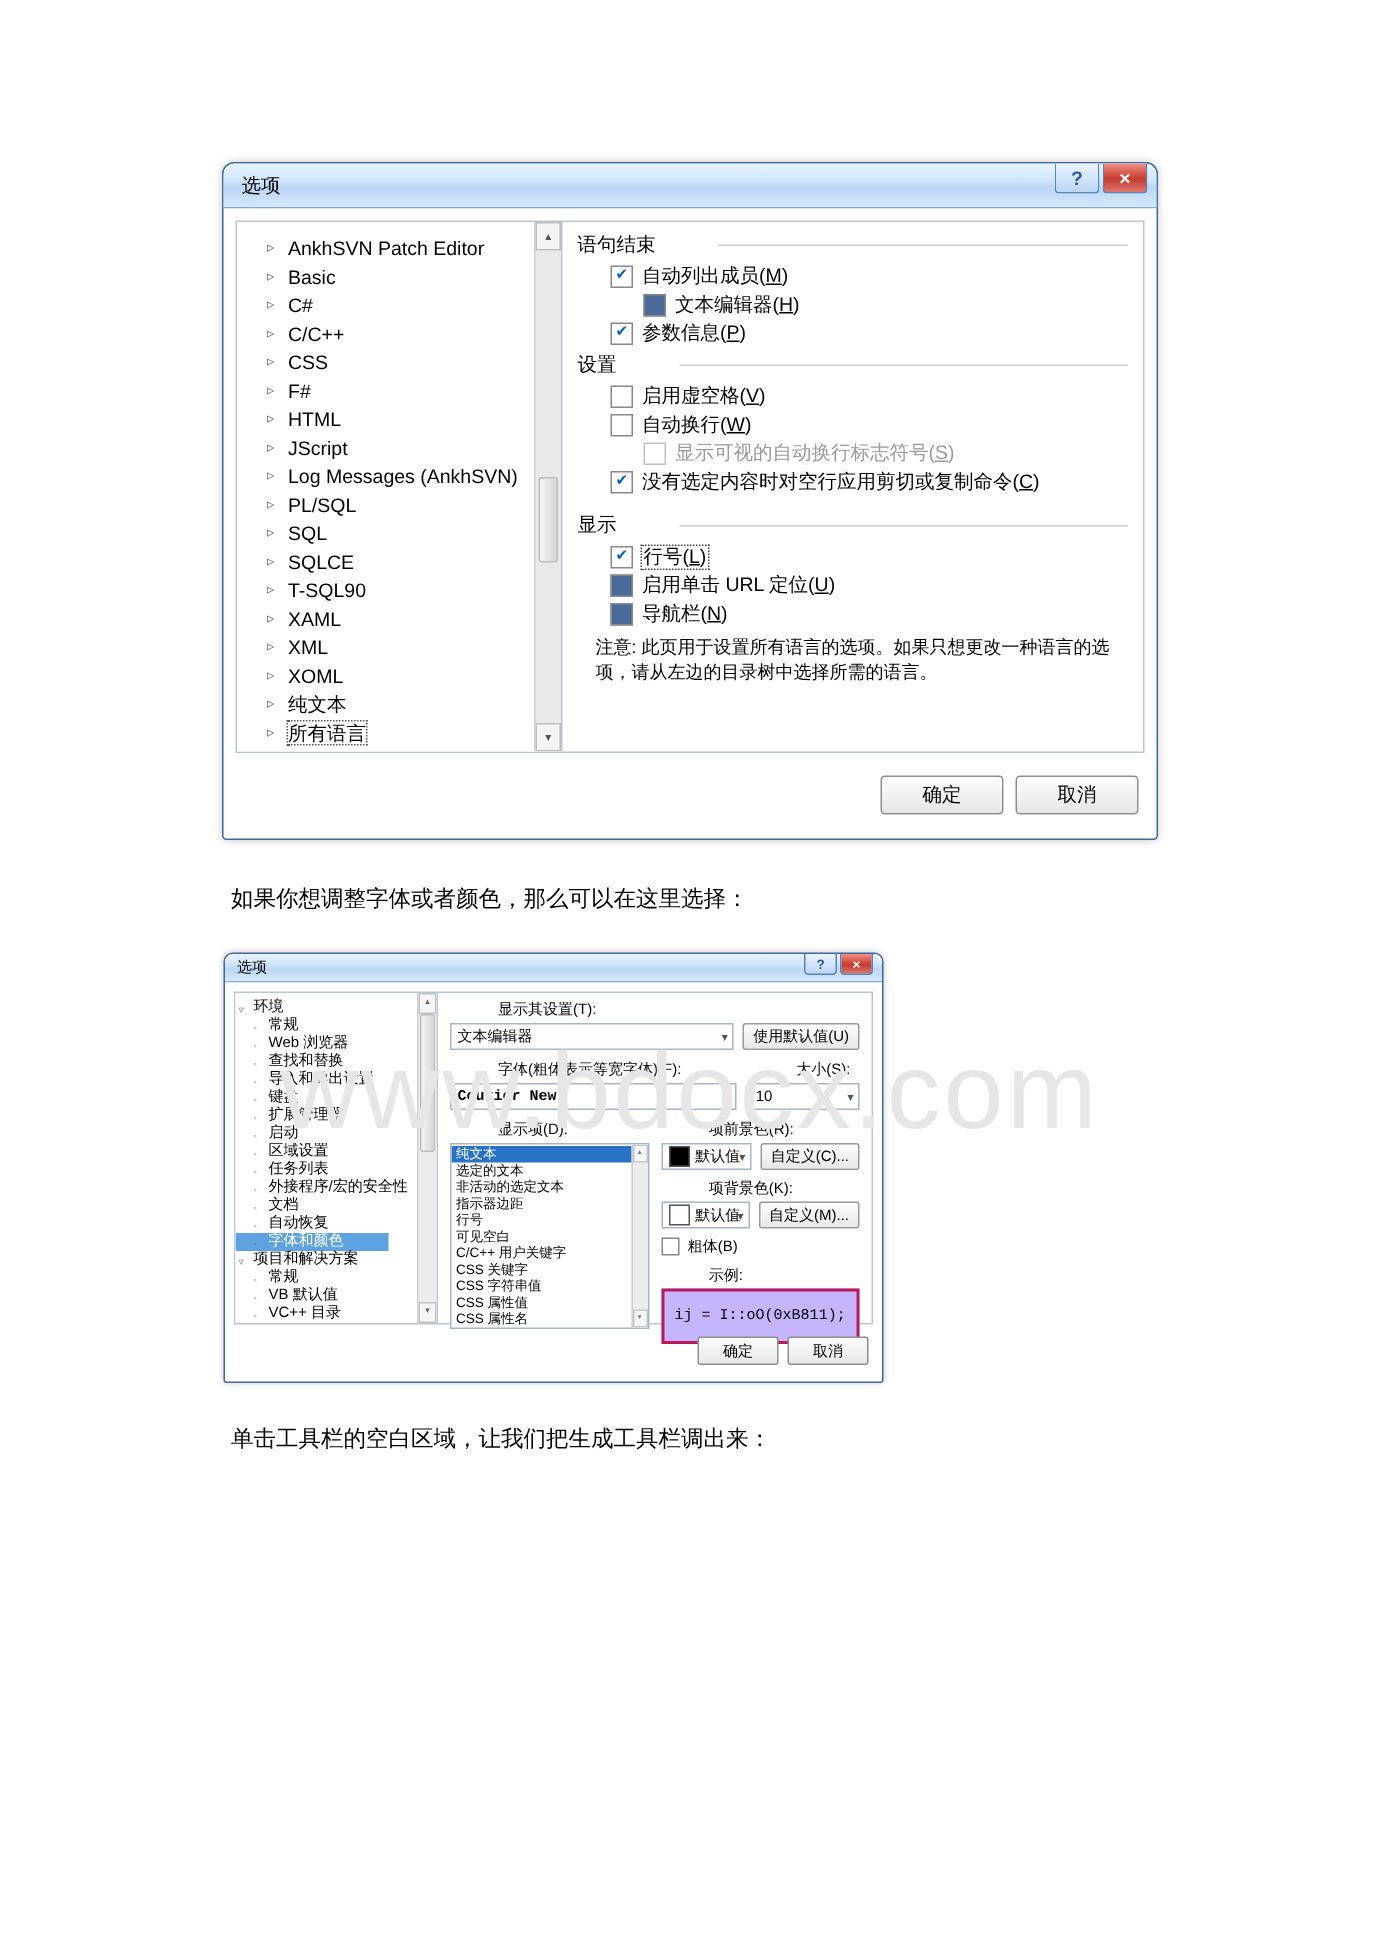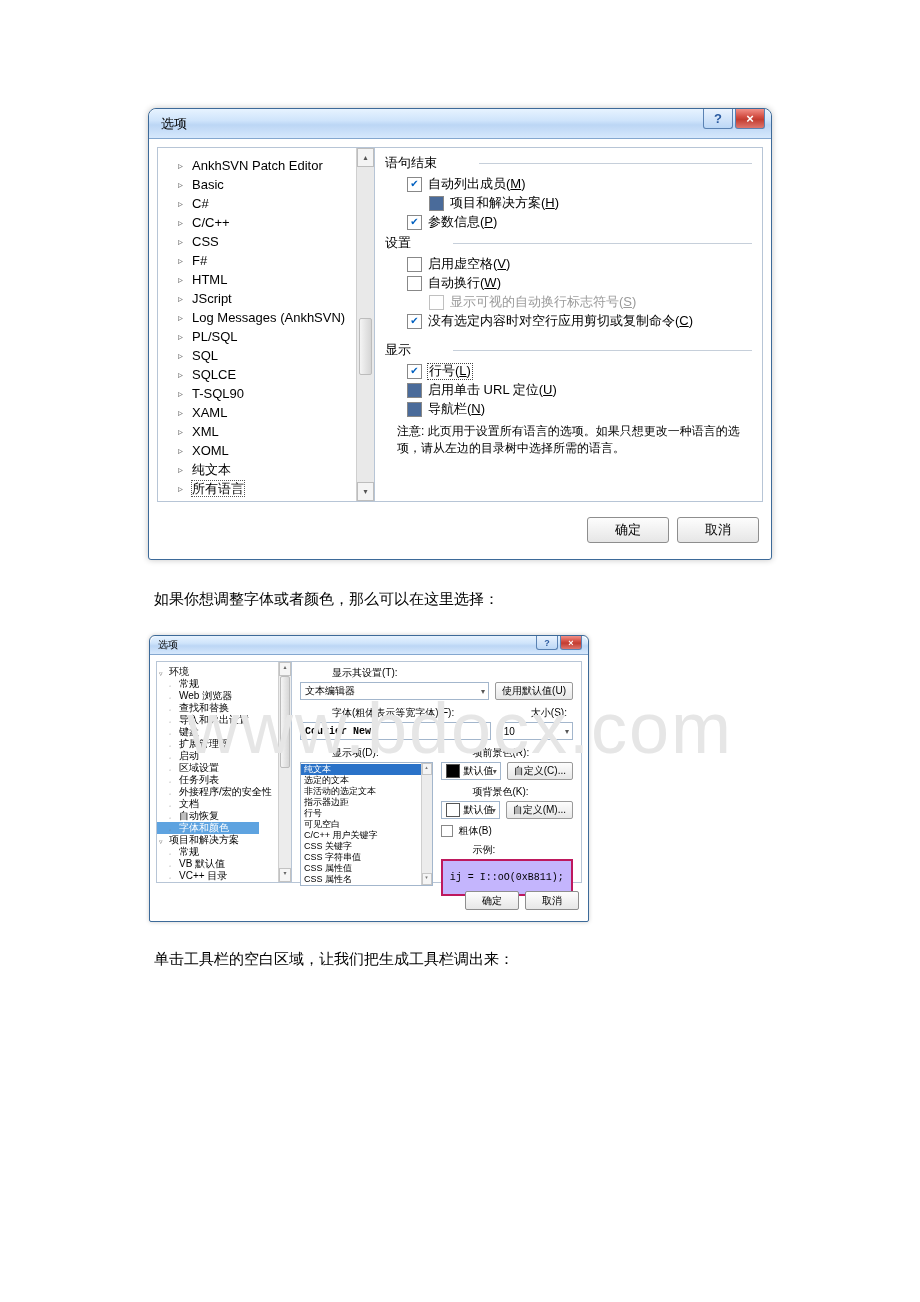--- a/index.html
+++ b/index.html
@@ -291,21 +291,21 @@
               <span class="line"></span>
             </div>
           <div class="chk-row">
               <span class="chkbox checked"></span>
               <span>自动列出成员(</span>
               <span class="u">M</span>
               <span>)</span>
             </div>
           <div class="chk-row indent">
               <span class="chkbox filled"></span>
-              <span>项目和解决方案(</span>
+              <span>文本编辑器(</span>
               <span class="u">H</span>
               <span>)</span>
             </div>
           <div class="chk-row">
               <span class="chkbox checked"></span>
               <span>参数信息(</span>
               <span class="u">P</span>
               <span>)</span>
             </div>
 

